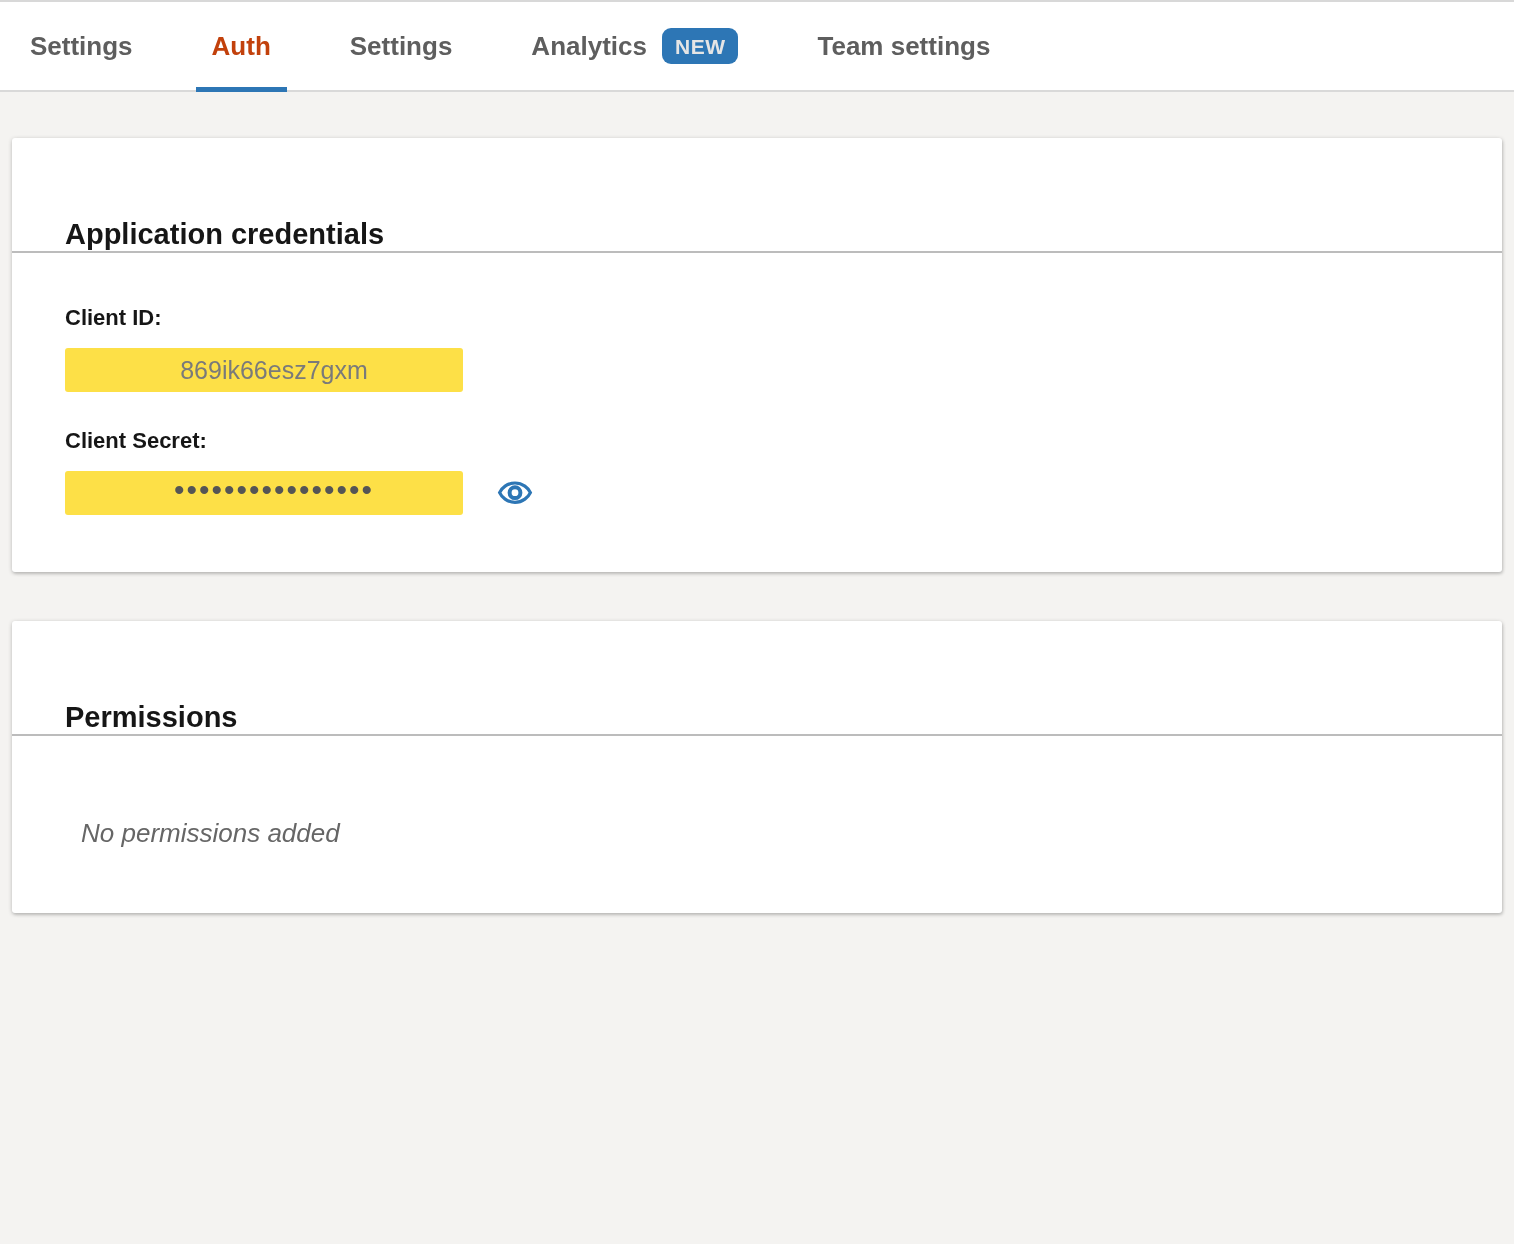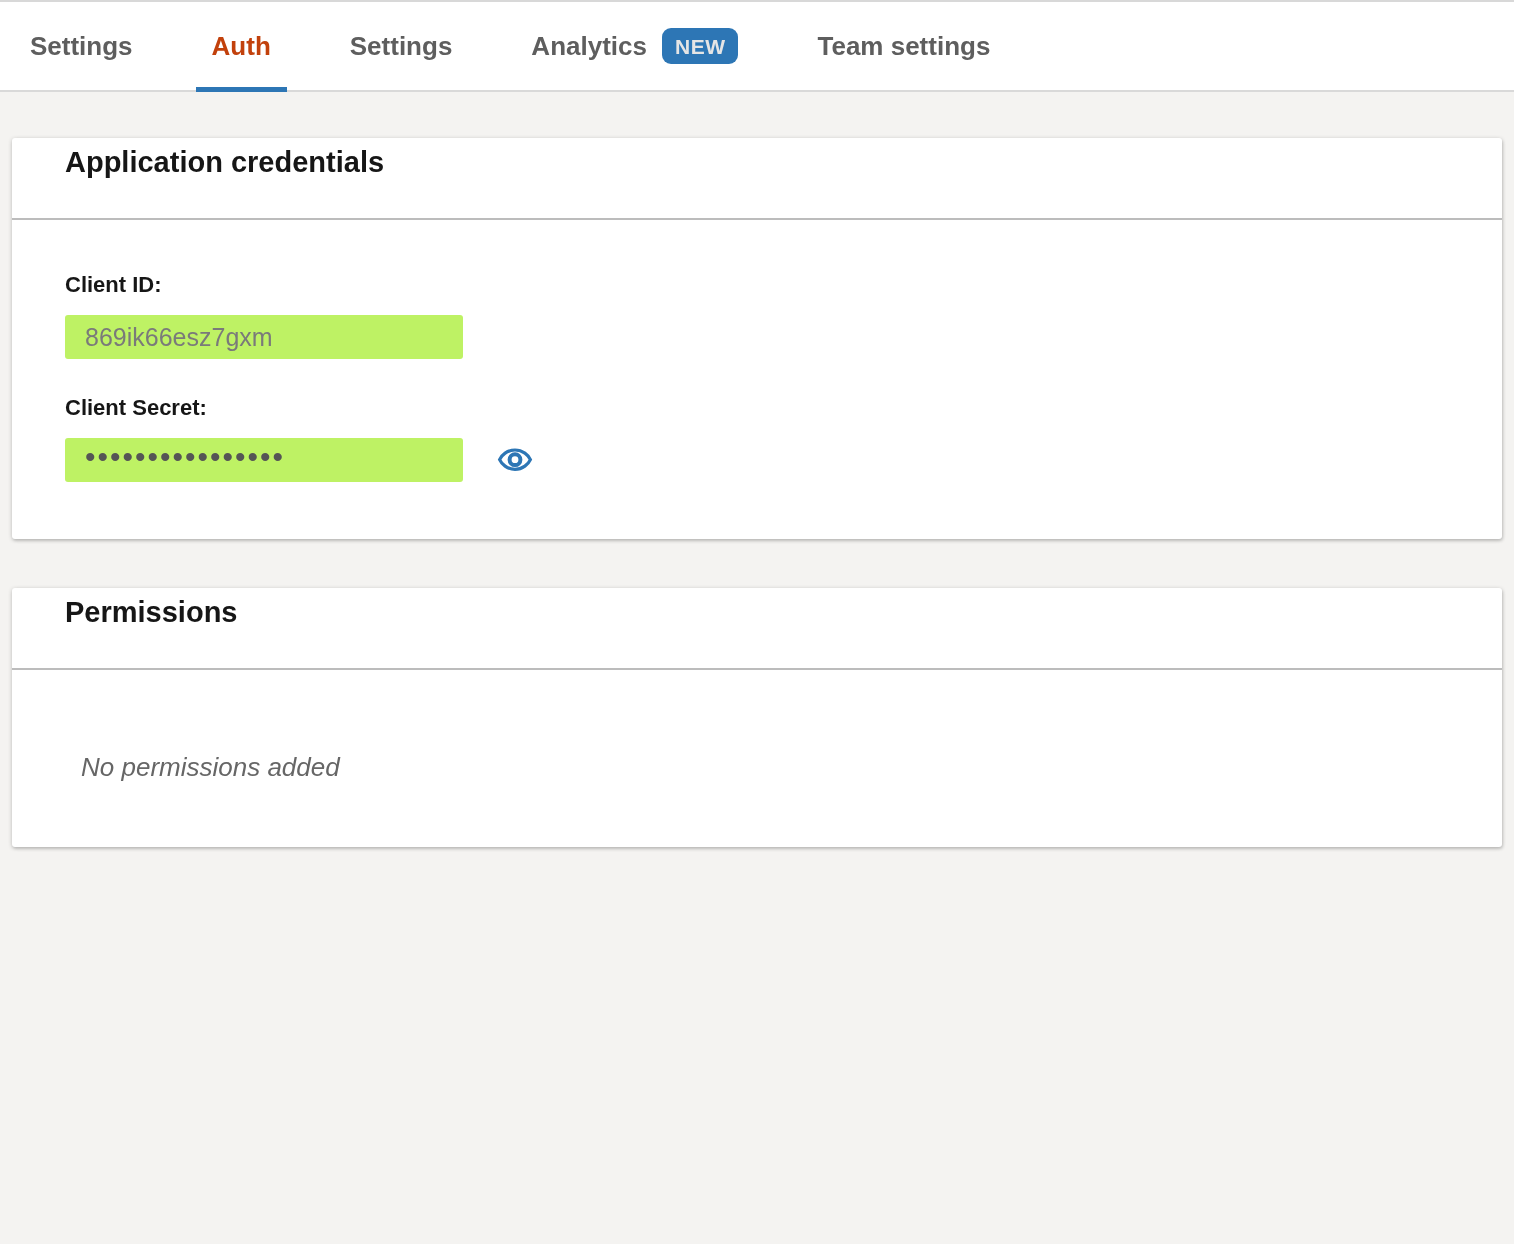--- a/index.html
+++ b/index.html
@@ -58,24 +58,24 @@
 
   
   .main { padding: 46px 12px 0; }
   .card {
     background: #ffffff;
     border-radius: 3px;
     box-shadow: 0 1px 4px rgba(0,0,0,0.22), 1px 2px 3px rgba(0,0,0,0.10);
     margin-bottom: 49px;
   }
   .card-header {
-    height: 82px;
-    padding: 8px 53px;
-    display: flex;
-    align-items: flex-start;
+    height: 115px;
+    padding: 0 53px;
+    display: flex;
+    align-items: flex-end;
     border-bottom: 2px solid #bcbcbc;
   }
   .card-title {
     font-size: 29px;
     font-weight: 700;
     color: #161616;
     margin: 0;
   }
 
   
@@ -84,27 +84,28 @@
     display: block;
     font-size: 22px;
     font-weight: 700;
     color: #161616;
     margin: 0 0 17px 0;
   }
   .field-label.secret { margin-top: 36px; }
   .field-box {
     width: 398px;
     height: 44px;
-    background: #bef264;
+    background: #fde047;
     border-radius: 3px;
     display: flex;
     align-items: center;
     padding-left: 20px;
     font-size: 25px;
     color: #7a7a7a;
+    justify-content: center;
   }
   .secret-row { display: flex; align-items: center; gap: 34px; }
   .masked {
     font-size: 30px;
     letter-spacing: 2px;
     color: #555555;
     line-height: 0;
     position: relative;
     top: -3px;
   }

